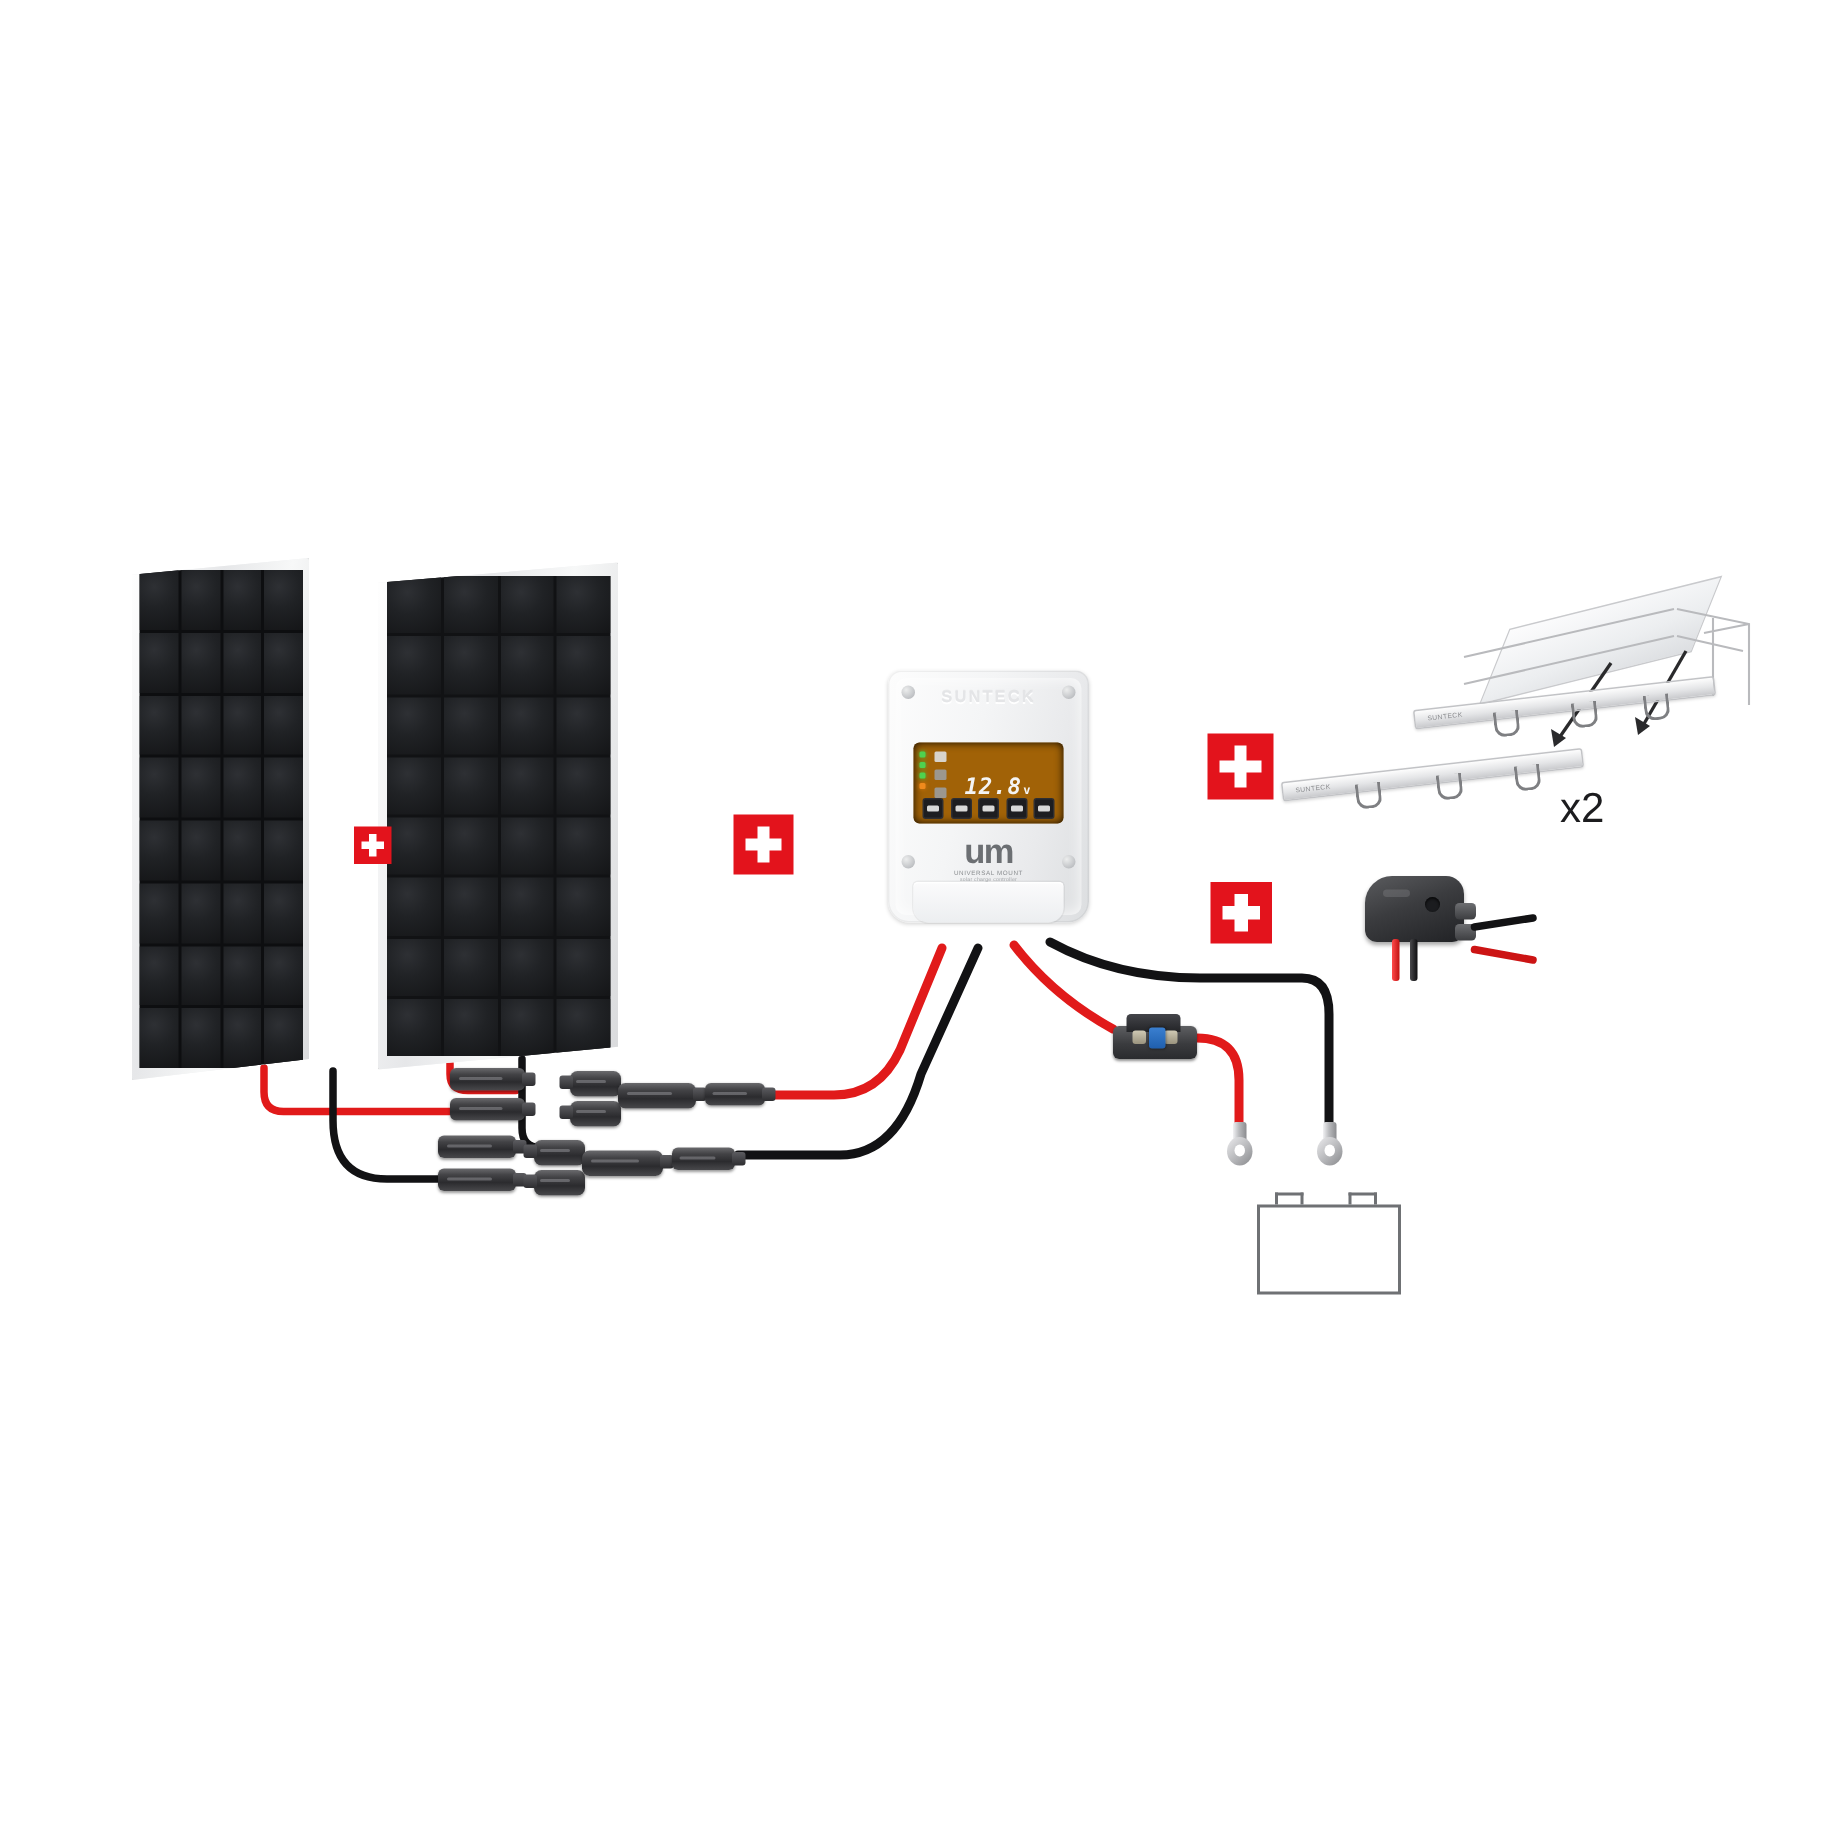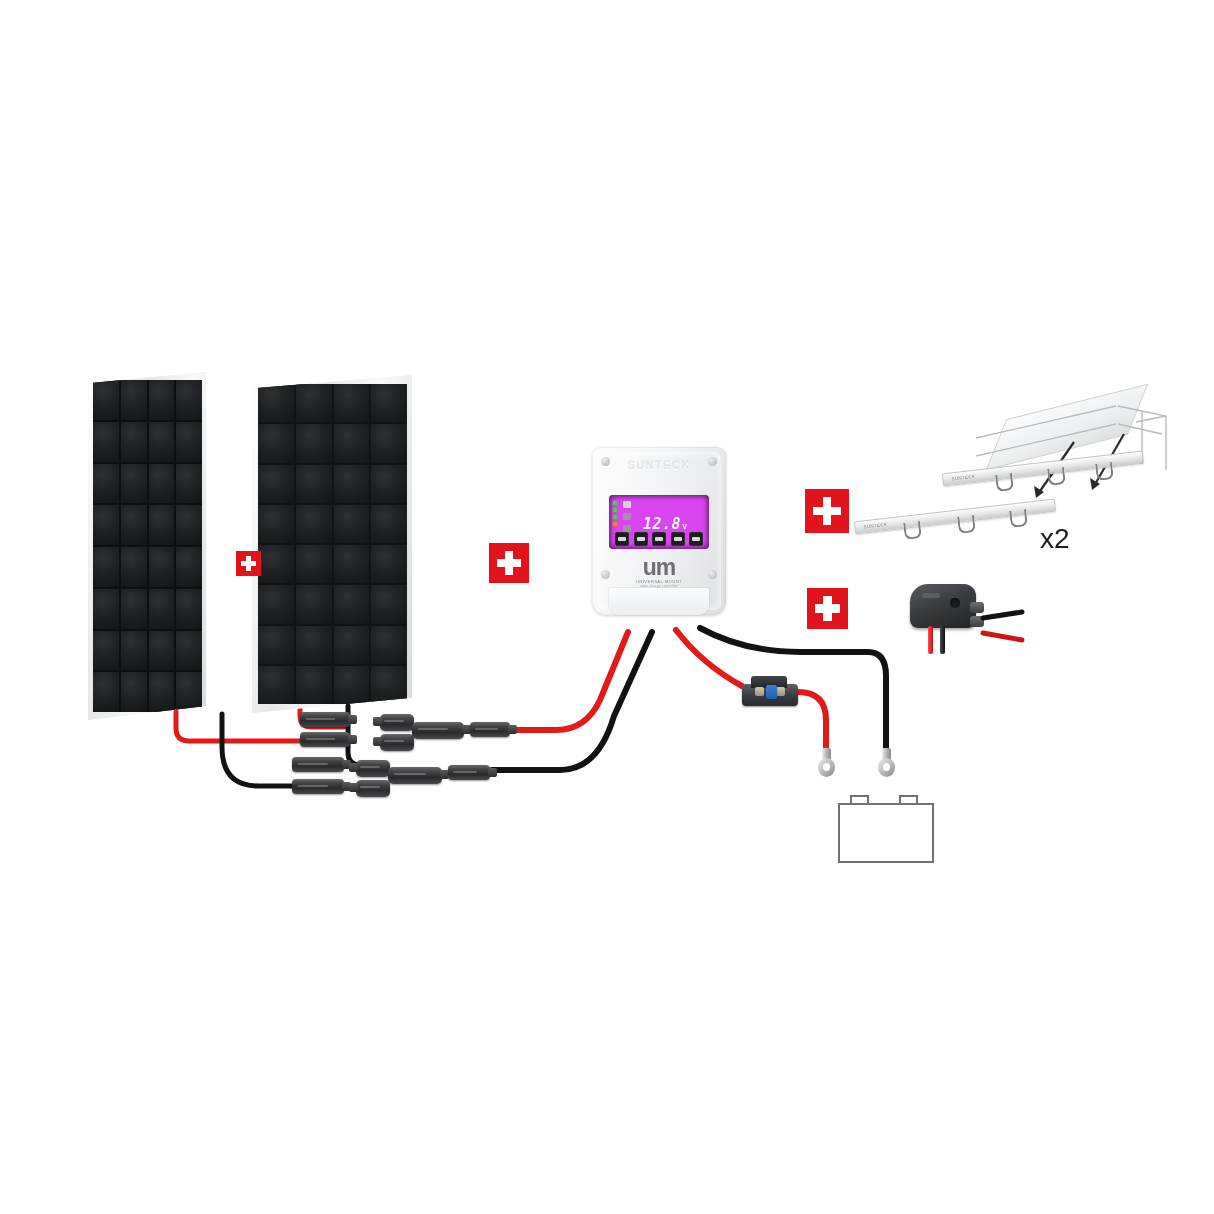--- a/index.html
+++ b/index.html
@@ -43,21 +43,21 @@
       border-radius:9px 9px 14px 14px;
       box-shadow:0 1px 3px rgba(0,0,0,.18), inset 0 0 0 1px rgba(0,0,0,.05);}
   .ctl-body::after{content:"";position:absolute;left:4%;right:4%;top:3%;bottom:3%;
       border-radius:7px;box-shadow:inset 0 0 10px rgba(255,255,255,.9);}
   .ctl-screw{position:absolute;width:9px;height:9px;border-radius:50%;
       background:radial-gradient(circle at 35% 32%,#eceded,#c3c5c8 65%,#a9abae);}
   .ctl-brand{position:absolute;left:0;right:0;top:12px;text-align:center;
       font-size:11px;letter-spacing:1.4px;color:#e4e5e7;font-weight:700;
       text-shadow:0 1px 0 rgba(255,255,255,.95),0 -1px 0 rgba(0,0,0,.05);}
   .ctl-screen{position:absolute;left:17px;top:48px;width:100px;height:54px;
-      background:#d946ef;border-radius:4px;overflow:hidden;
+      background:#a16207;border-radius:4px;overflow:hidden;
       box-shadow:inset 0 0 6px rgba(0,0,0,.9);}
   .leds{position:absolute;left:4px;top:6px;display:flex;flex-direction:column;gap:3px;}
   .led{width:4px;height:4px;border-radius:1px;}
   .led.g{background:#4fd14f;box-shadow:0 0 3px #3ec23e;}
   .led.o{background:#f08a1c;box-shadow:0 0 3px #d9770e;}
   .scr-icons{position:absolute;left:14px;top:6px;display:flex;flex-direction:column;gap:5px;}
   .scr-ico{width:8px;height:7px;background:#dcdcdc;border-radius:1px;opacity:.92;}
   .scr-ico.b{background:#9b9b9b;}
   .scr-top{position:absolute;left:30px;top:5px;right:6px;display:flex;justify-content:space-between;}
   .scr-top span{font-size:5px;color:#9a9a9a;letter-spacing:.3px;}

